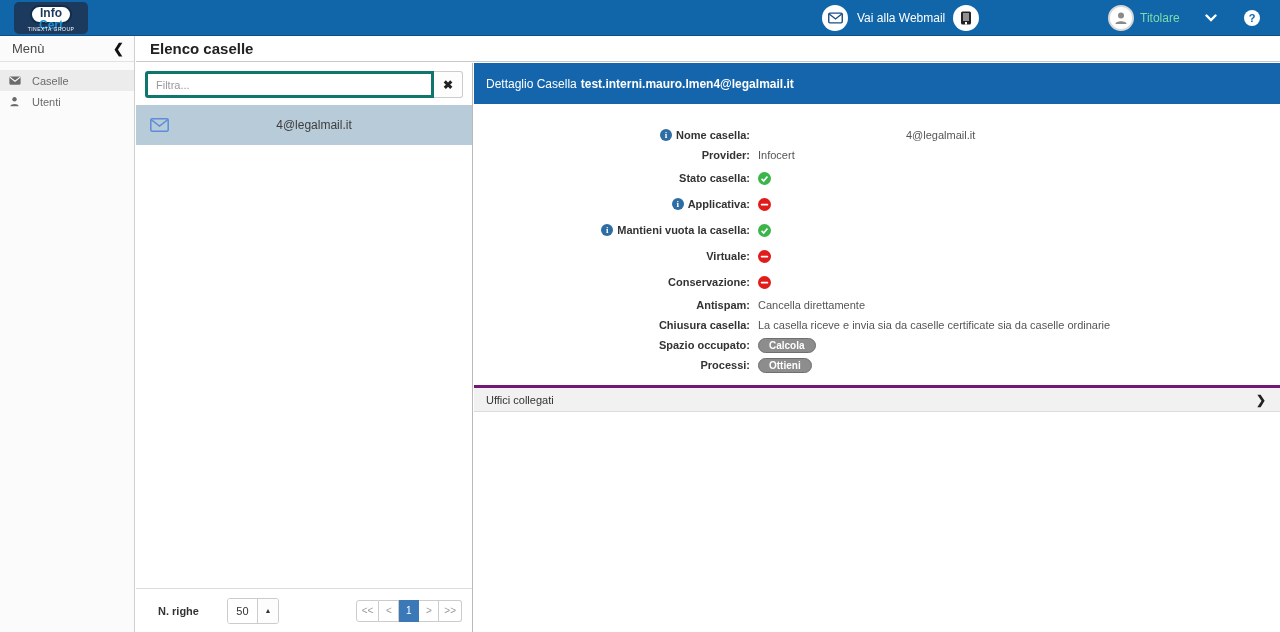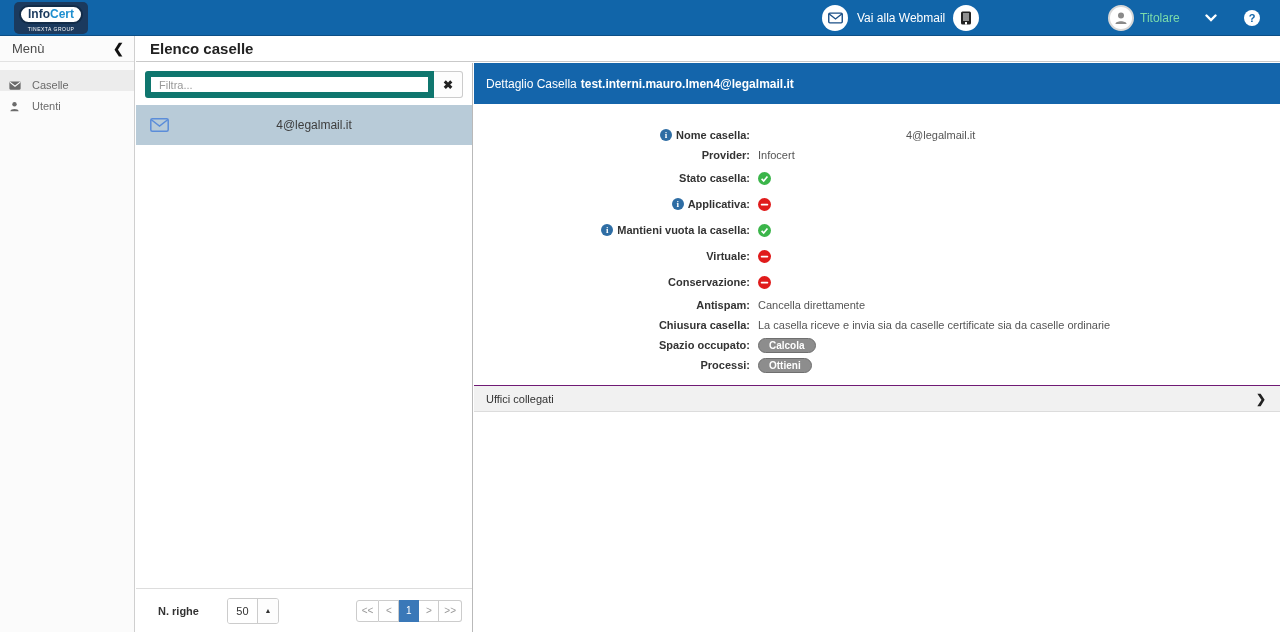--- a/index.html
+++ b/index.html
@@ -1,49 +1,49 @@
 <!DOCTYPE html>
 <html><head>
 <meta charset="utf-8">
 <style>
   * { margin:0; padding:0; box-sizing:border-box; }
   html,body { width:1280px; height:632px; font-family:"Liberation Sans", sans-serif; background:#fff; overflow:hidden; }
 
   
   .topbar { position:absolute; top:0; left:0; width:1280px; height:36px; background:#1165a9; border-bottom:1px solid #0d4f86; }
   .logo-badge { position:absolute; left:14px; top:2px; width:74px; height:32px; background:#1b3a5e; border-radius:5px; display:flex; flex-direction:column; align-items:center; justify-content:center; }
-  .logo-oval { background:#fff; border:2px solid #122c49; border-radius:11px; padding:0 7px; height:19px; display:flex; align-items:center; font-size:12px; font-weight:bold; line-height:1; }
+  .logo-oval { background:#fff; border:2px solid #122c49; border-radius:11px; padding:0 7px; height:19px; display:flex; align-items:center; font-size:12px; font-weight:bold; line-height:1;flex-direction:column; }
   .logo-info { color:#1b3a5e; }
   .logo-cert { color:#1e8fd0; }
   .logo-sub { color:#fff; font-size:5px; letter-spacing:.5px; margin-top:2px; white-space:nowrap; }
   .circle-ico { position:absolute; top:5px; width:26px; height:26px; background:#fff; border-radius:50%; display:flex; align-items:center; justify-content:center; }
   .tb-text { position:absolute; top:0; height:36px; line-height:36px; color:#fff; font-size:12px; }
   .tb-user { color:#7bdcab; }
   .tb-chev { position:absolute; top:0; height:36px; display:flex; align-items:center; }
   .help-circle { position:absolute; top:10px; width:16px; height:16px; background:#fff; border-radius:50%; color:#1165a9; font-size:11px; font-weight:bold; text-align:center; line-height:16px; }
 
   
   .sidebar { position:absolute; top:36px; left:0; width:135px; height:596px; background:#fbfbfb; border-right:1px solid #cfcfcf; }
   .menu-head { height:26px; padding:0 10px 0 12px; display:flex; align-items:center; justify-content:space-between; border-bottom:1px solid #e2e2e2; }
   .menu-title { font-size:13px; color:#4a4a4a; }
   .menu-collapse { font-size:13px; font-weight:bold; color:#111; cursor:pointer; }
   .side-items { margin-top:8px; }
-  .side-item { height:21px; display:flex; align-items:flex-end; padding-left:9px; gap:11px; cursor:pointer; }
+  .side-item { height:21px; display:flex; align-items:center; padding-left:9px; gap:11px; cursor:pointer; }
   .side-item.active { background:#ececec; }
   .side-item .si-label { font-size:11px; color:#6b6b6b; }
   .side-ico { width:12px; height:12px; display:flex; align-items:center; }
 
   
   .header-band { position:absolute; top:36px; left:136px; width:1144px; height:26px; background:#fff; border-bottom:1px solid #c9c9c9; display:flex; align-items:center; }
   .page-title { font-size:15px; font-weight:bold; color:#222; padding-left:14px;text-align:right; }
 
   
   .list-panel { position:absolute; top:63px; left:136px; width:337px; height:569px; background:#fff; border-right:1px solid #b9b9b9; }
   .filter-group { display:flex; margin:8px 9px 7px 9px; height:27px; }
-  .filter-input { flex:1; border:6px solid #0f766e; border-radius:3px 0 0 3px; padding:0 8px; font-size:11px; color:#444; outline:none; font-family:"Liberation Sans", sans-serif; }
+  .filter-input { flex:1; border:3px solid #0f766e; border-radius:3px 0 0 3px; padding:0 8px; font-size:11px; color:#444; outline:none; font-family:"Liberation Sans", sans-serif; }
   .filter-input::placeholder { color:#999; }
   .filter-clear { width:29px; border:1px solid #ccc; border-left:none; border-radius:0 3px 3px 0; background:#fdfdfd; font-size:12px; font-weight:bold; color:#222; cursor:pointer; }
   .mail-row { height:40px; background:#b8cbd8; display:flex; align-items:center; padding:0 14px; cursor:pointer; }
   .mail-row .mr-label { flex:1; text-align:center; font-size:12px; color:#3d3d3d; }
   .list-footer { position:absolute; bottom:0; left:0; width:100%; height:44px; border-top:1px solid #ddd; background:#fff; display:flex; align-items:center;gap:16px; }
   .rows-label { font-size:11px; font-weight:bold; color:#333; margin-left:22px; }
   .rows-select { display:flex; margin-left:12px; height:26px; border:1px solid #ccc; border-radius:3px; overflow:hidden; cursor:pointer; }
   .rows-val { width:29px; background:#fff; font-size:11px; color:#333; display:flex; align-items:center; justify-content:center; }
   .rows-caret { width:21px; background:#fdfdfd; border-left:1px solid #ccc; display:flex; align-items:center; justify-content:center; font-size:7px; color:#333; }
   .pager { display:flex; margin-left:auto; margin-right:10px; }
@@ -58,21 +58,21 @@
   .detail-header b { margin-left:4px; }
   .detail-rows { padding-top:21px; }
   .drow { display:flex; align-items:center; }
   .h20 { height:20px; } .h26 { height:26px; }
   .dlabel { width:276px; display:flex; align-items:center; justify-content:flex-end; gap:4px; font-size:11px; font-weight:bold; color:#333; }
   .dval { flex:1; padding-left:8px; display:flex; align-items:center; font-size:11px; color:#555; }
   .val.offset { margin-left:148px; }
   .info-ico { width:12px; height:12px; background:#2e6da4; border-radius:50%; color:#fff; font-size:9px; font-weight:bold; font-family:"Liberation Serif", serif; text-align:center; line-height:12px; flex:0 0 12px; cursor:pointer; }
   .sico { width:13px; height:13px; display:flex; }
   .pill { background:#8d8d8d; border:1px solid #6f6f6f; border-radius:9px; color:#fff; font-size:10px; font-weight:bold; padding:1px 10px; cursor:pointer; font-family:"Liberation Sans", sans-serif; }
-  .accordion { margin-top:10px; height:27px; background:#f1f1f1; border-top:1px solid #701a75; border-bottom:1px solid #dcdcdc; display:flex; align-items:center; justify-content:space-between; padding:0 14px 0 12px; cursor:pointer; }
+  .accordion { margin-top:10px; height:27px; background:#f1f1f1; border-top:3px solid #701a75; border-bottom:1px solid #dcdcdc; display:flex; align-items:center; justify-content:space-between; padding:0 14px 0 12px; cursor:pointer; }
   .acc-label { font-size:11px; color:#333; }
   .acc-chev { font-size:12px; font-weight:bold; color:#222; }
 </style>
 </head>
 <body>
 
 <div class="topbar">
   <div class="logo-badge">
     <div class="logo-oval">
       <span class="logo-info">Info</span>

